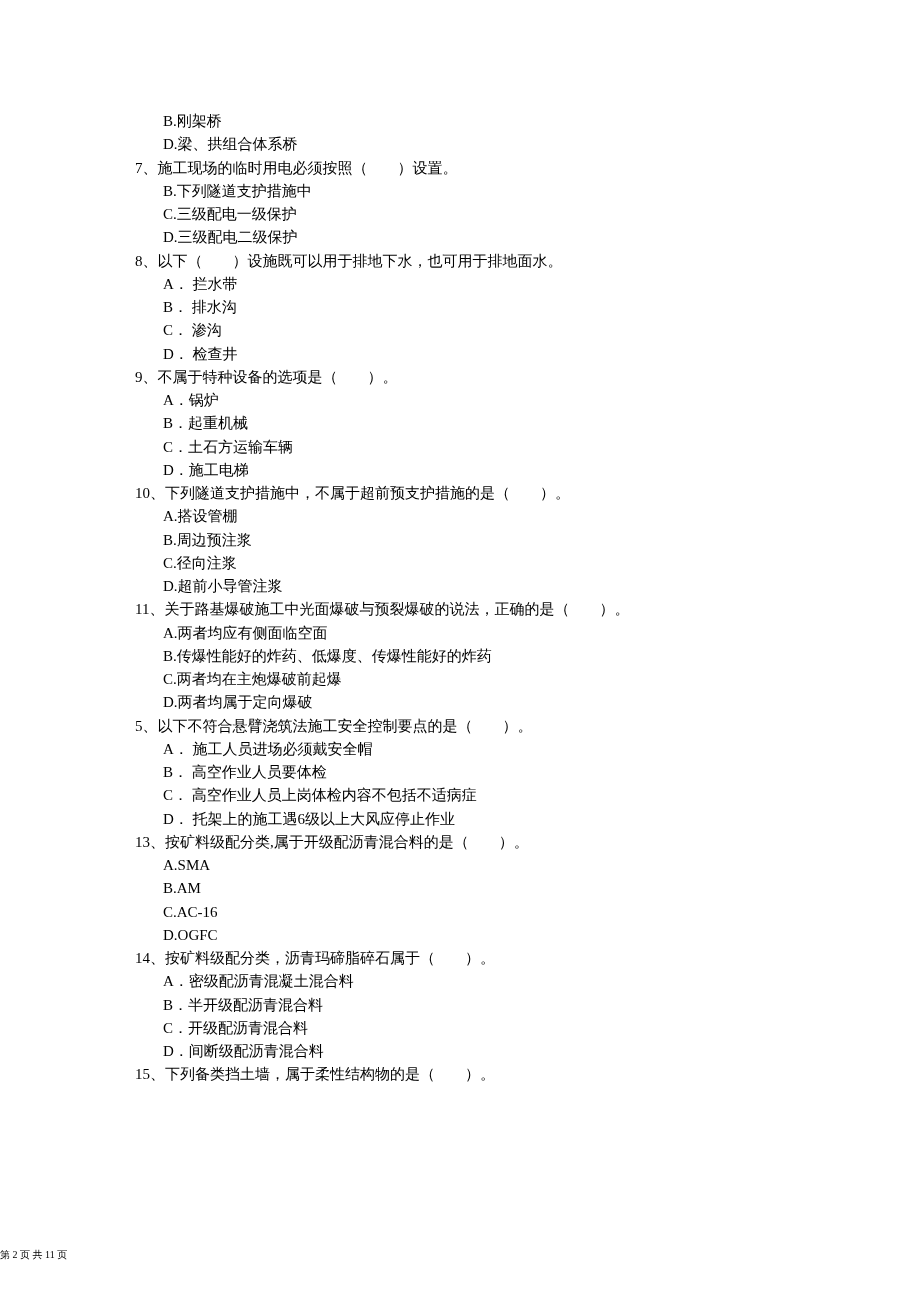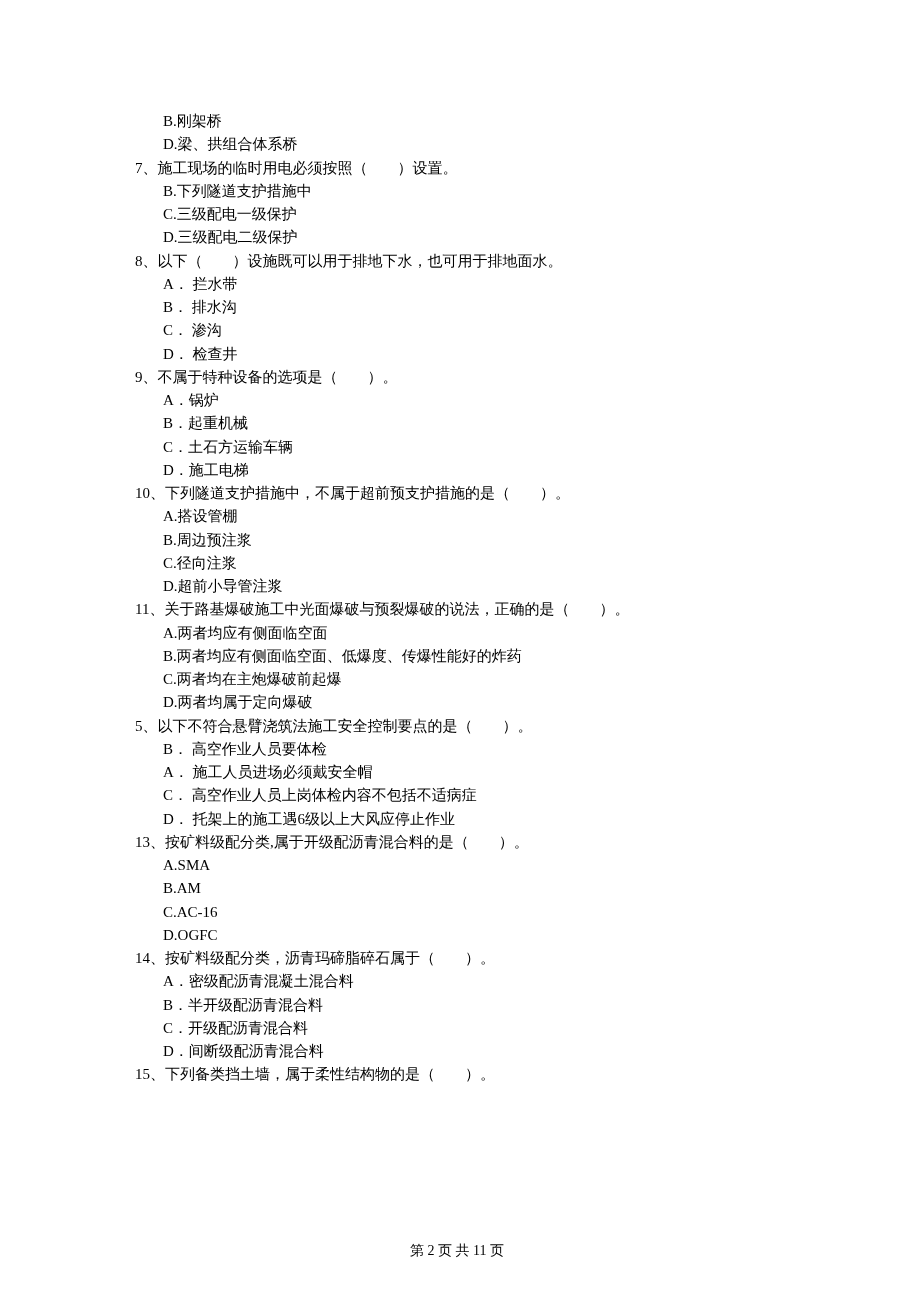--- a/index.html
+++ b/index.html
@@ -22,22 +22,22 @@
     padding-left: 28px;
   }
   .question-line {
     padding-left: 0;
   }
   .footer {
     position: absolute;
     bottom: 40px;
     left: 0;
     right: 0;
-    text-align: center;
-    font-size: 14px;
+    text-align: left;
+    font-size: 10px;
   }
 </style>
 </head>
 <body>
 
 <div class="page">
   <div id="content">
       <div class="option-line">B.刚架桥</div>
       <div class="option-line">D.梁、拱组合体系桥</div>
       <div class="question-line">7、施工现场的临时用电必须按照（　　）设置。</div>
@@ -54,26 +54,26 @@
       <div class="option-line">B．起重机械</div>
       <div class="option-line">C．土石方运输车辆</div>
       <div class="option-line">D．施工电梯</div>
       <div class="question-line">10、下列隧道支护措施中，不属于超前预支护措施的是（　　）。</div>
       <div class="option-line">A.搭设管棚</div>
       <div class="option-line">B.周边预注浆</div>
       <div class="option-line">C.径向注浆</div>
       <div class="option-line">D.超前小导管注浆</div>
       <div class="question-line">11、关于路基爆破施工中光面爆破与预裂爆破的说法，正确的是（　　）。</div>
       <div class="option-line">A.两者均应有侧面临空面</div>
-      <div class="option-line">B.两者均应有侧面临空面、低爆度、传爆性能好的炸药</div>
+      <div class="option-line">B.传爆性能好的炸药、低爆度、传爆性能好的炸药</div>
       <div class="option-line">C.两者均在主炮爆破前起爆</div>
       <div class="option-line">D.两者均属于定向爆破</div>
       <div class="question-line">5、以下不符合悬臂浇筑法施工安全控制要点的是（　　）。</div>
+      <div class="option-line">A． 施工人员进场必须戴安全帽</div>
       <div class="option-line">B． 高空作业人员要体检</div>
-      <div class="option-line">A． 施工人员进场必须戴安全帽</div>
       <div class="option-line">C． 高空作业人员上岗体检内容不包括不适病症</div>
       <div class="option-line">D． 托架上的施工遇6级以上大风应停止作业</div>
       <div class="question-line">13、按矿料级配分类,属于开级配沥青混合料的是（　　）。</div>
       <div class="option-line">A.SMA</div>
       <div class="option-line">B.AM</div>
       <div class="option-line">C.AC-16</div>
       <div class="option-line">D.OGFC</div>
       <div class="question-line">14、按矿料级配分类，沥青玛碲脂碎石属于（　　）。</div>
       <div class="option-line">A．密级配沥青混凝土混合料</div>
       <div class="option-line">B．半开级配沥青混合料</div>

